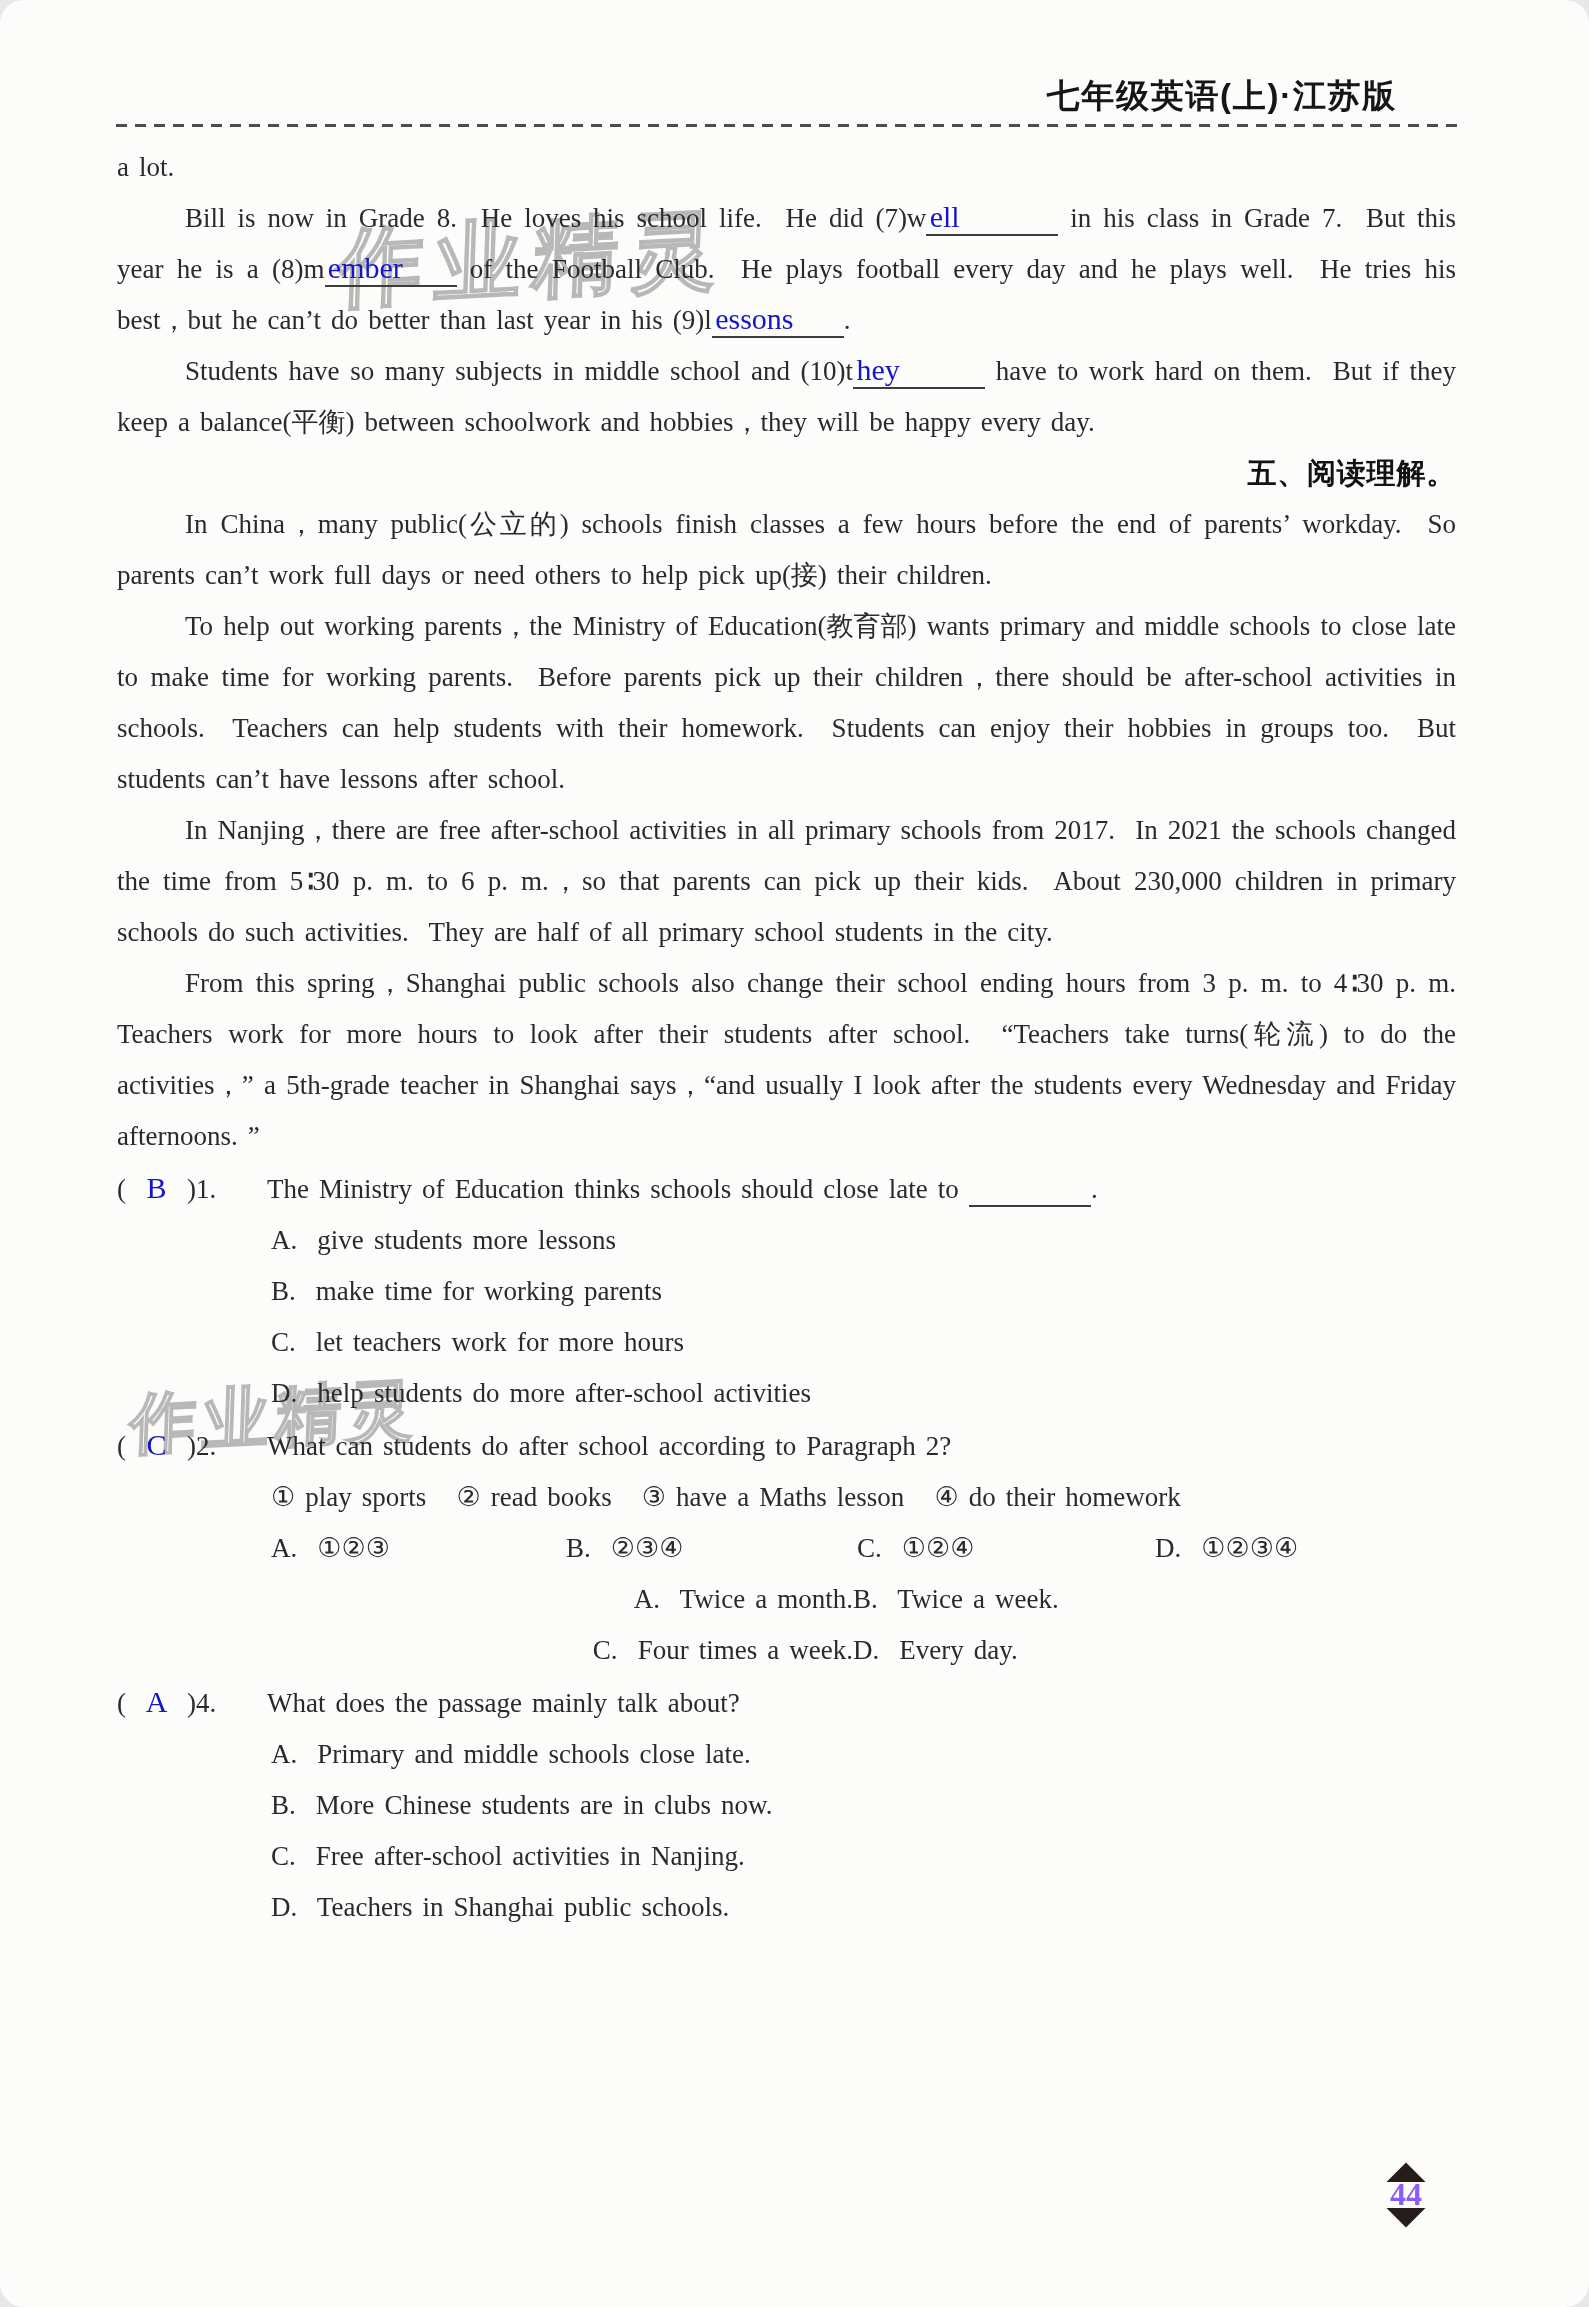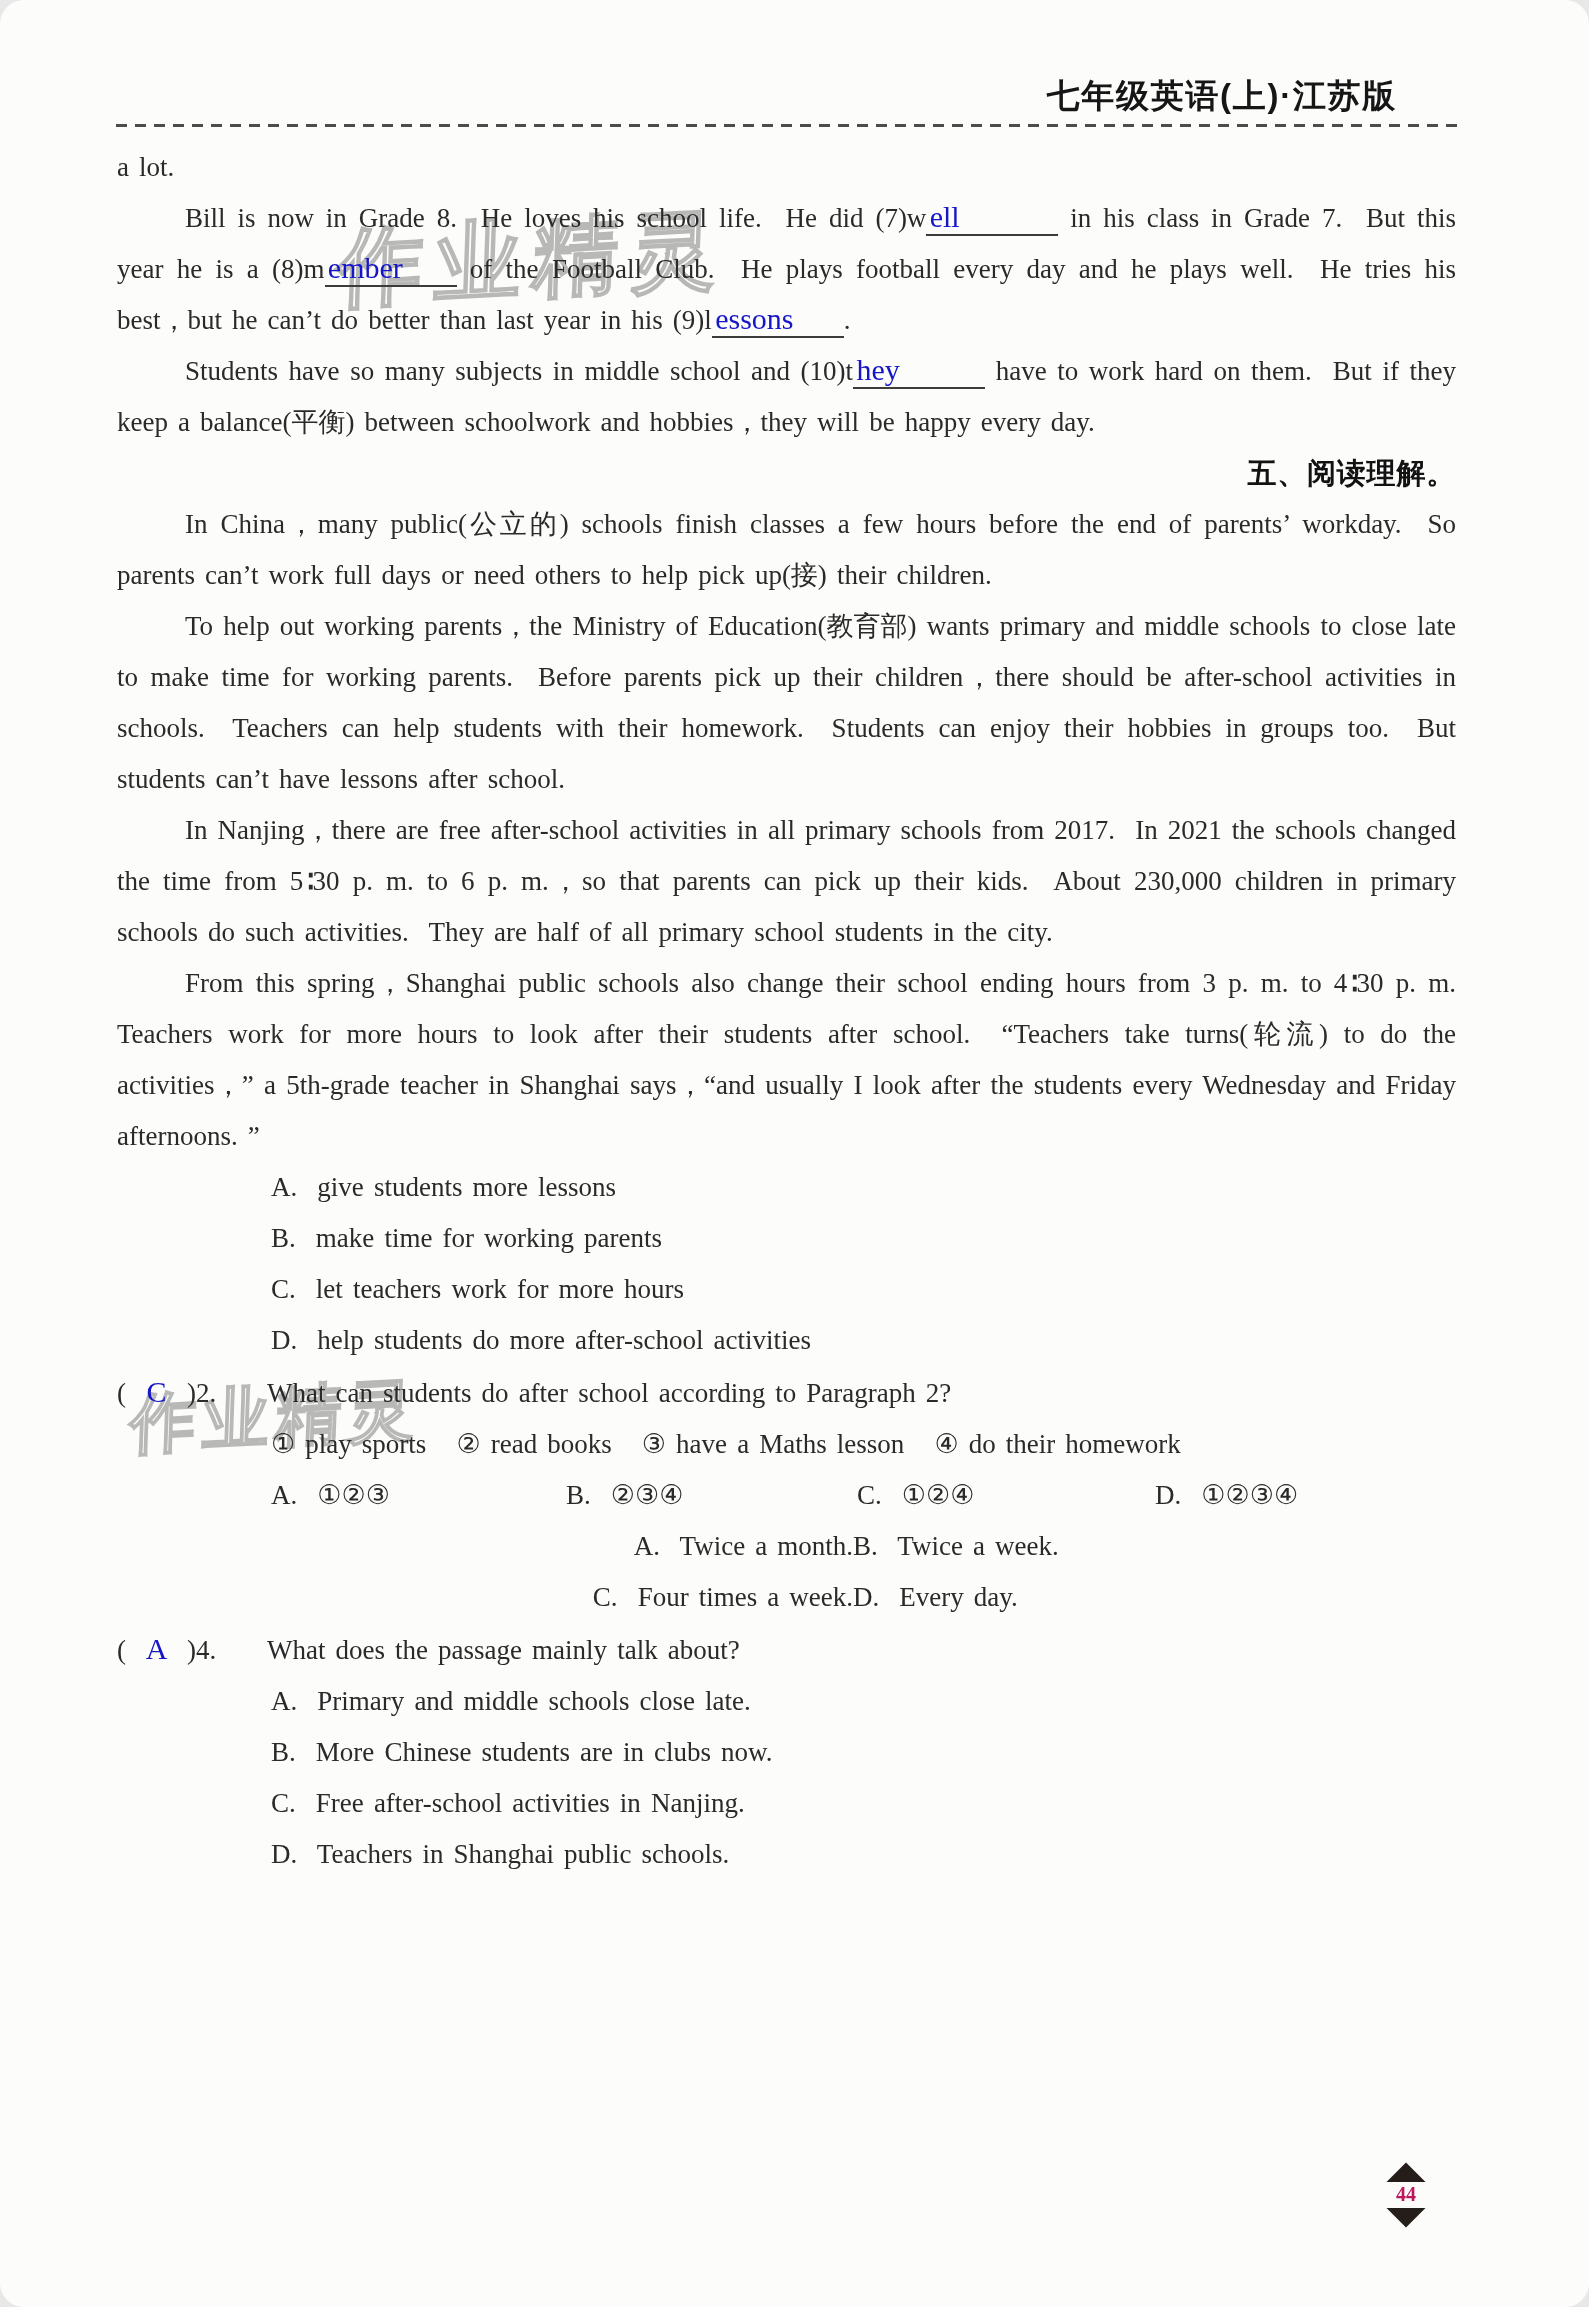--- a/index.html
+++ b/index.html
@@ -67,21 +67,21 @@
   .wm1 { left:337px; top:201px; font-size:86px; letter-spacing:11.6px; transform:rotate(-3deg) skewX(-5deg); }
   .wm2 { left:130px; top:1372px; font-size:66px; letter-spacing:6.6px; transform:rotate(-3deg) skewX(-5deg); }
   .page-badge { position:absolute; left:1374px; top:2163px; width:64px; height:64px; }
   .diamond {
     position:absolute; left:9px; top:9px; width:46px; height:46px;
     transform:rotate(45deg); background:#241d1a;
   }
   .band {
     position:absolute; left:-5px; right:-5px; top:19px; height:25.6px;
     background:#fcfcfb; text-align:center; line-height:25.6px;
-    font-size:20px; font-weight:700; color:#be185d;
+    font-size:32px; font-weight:700; color:#8b5cf6;
     font-family:"Liberation Serif", serif;
   }
 </style>
 </head>
 <body>
 
 <div class="page">
 
   <div class="header-title" data-bind="header.title">七年级英语(上)·江苏版</div>
   <div class="rule"></div>
@@ -98,20 +98,21 @@
     <p class="para indent"><span data-bind="cloze.p2.pre">Students have so many subjects in middle school and (10)t</span><span class="blank"><span class="ans-blue" data-bind="cloze.p2.ans10">hey</span></span><span data-bind="cloze.p2.tail"> have to work hard on them.  But if they keep a balance(平衡) between schoolwork and hobbies，they will be happy every day.</span></p>
 
     <h3 class="sec" data-bind="section.heading">五、阅读理解。</h3>
 
     <p class="para indent" data-bind="section.paragraphs.0">In China，many public(公立的) schools finish classes a few hours before the end of parents’ workday.  So parents can’t work full days or need others to help pick up(接) their children.</p>
     <p class="para indent" data-bind="section.paragraphs.1">To help out working parents，the Ministry of Education(教育部) wants primary and middle schools to close late to make time for working parents.  Before parents pick up their children，there should be after-school activities in schools.  Teachers can help students with their homework.  Students can enjoy their hobbies in groups too.  But students can’t have lessons after school.</p>
     <p class="para indent" data-bind="section.paragraphs.2">In Nanjing，there are free after-school activities in all primary schools from 2017.  In 2021 the schools changed the time from 5∶30 p. m. to 6 p. m.，so that parents can pick up their kids.  About 230,000 children in primary schools do such activities.  They are half of all primary school students in the city.</p>
     <p class="para indent" data-bind="section.paragraphs.3">From this spring，Shanghai public schools also change their school ending hours from 3 p. m. to 4∶30 p. m.  Teachers work for more hours to look after their students after school.  “Teachers take turns(轮流) to do the activities，” a 5th-grade teacher in Shanghai says，“and usually I look after the students every Wednesday and Friday afternoons. ”</p>
 
     <div class="question">
+      <div class="qline"><span class="paren">(</span><span class="q-ans" data-bind="questions.0.answer">B</span><span class="paren">)</span><span class="q-num" data-bind="questions.0.label">1.</span><span data-bind="questions.0.stem">The Ministry of Education thinks schools should close late to </span><span class="blank qblank">&nbsp;</span><span data-bind="questions.0.stem_tail">.</span></div>
       <div class="opt" data-bind="questions.0.options.0">A.  give students more lessons</div>
       <div class="opt" data-bind="questions.0.options.1">B.  make time for working parents</div>
       <div class="opt" data-bind="questions.0.options.2">C.  let teachers work for more hours</div>
       <div class="opt" data-bind="questions.0.options.3">D.  help students do more after-school activities</div>
     </div>
 
     <div class="question">
       <div class="qline"><span class="paren">(</span><span class="q-ans" data-bind="questions.1.answer">C</span><span class="paren">)</span><span class="q-num" data-bind="questions.1.label">2.</span><span data-bind="questions.1.stem">What can students do after school according to Paragraph 2?</span></div>
       <div class="opt" data-bind="questions.1.subitems">① play sports   ② read books   ③ have a Maths lesson   ④ do their homework</div>
       <div class="opt-row"><span class="oi0" data-bind="questions.1.options.0">A.  ①②③</span><span class="oi1" data-bind="questions.1.options.1">B.  ②③④</span><span class="oi2" data-bind="questions.1.options.2">C.  ①②④</span><span class="oi3" data-bind="questions.1.options.3">D.  ①②③④</span></div>

